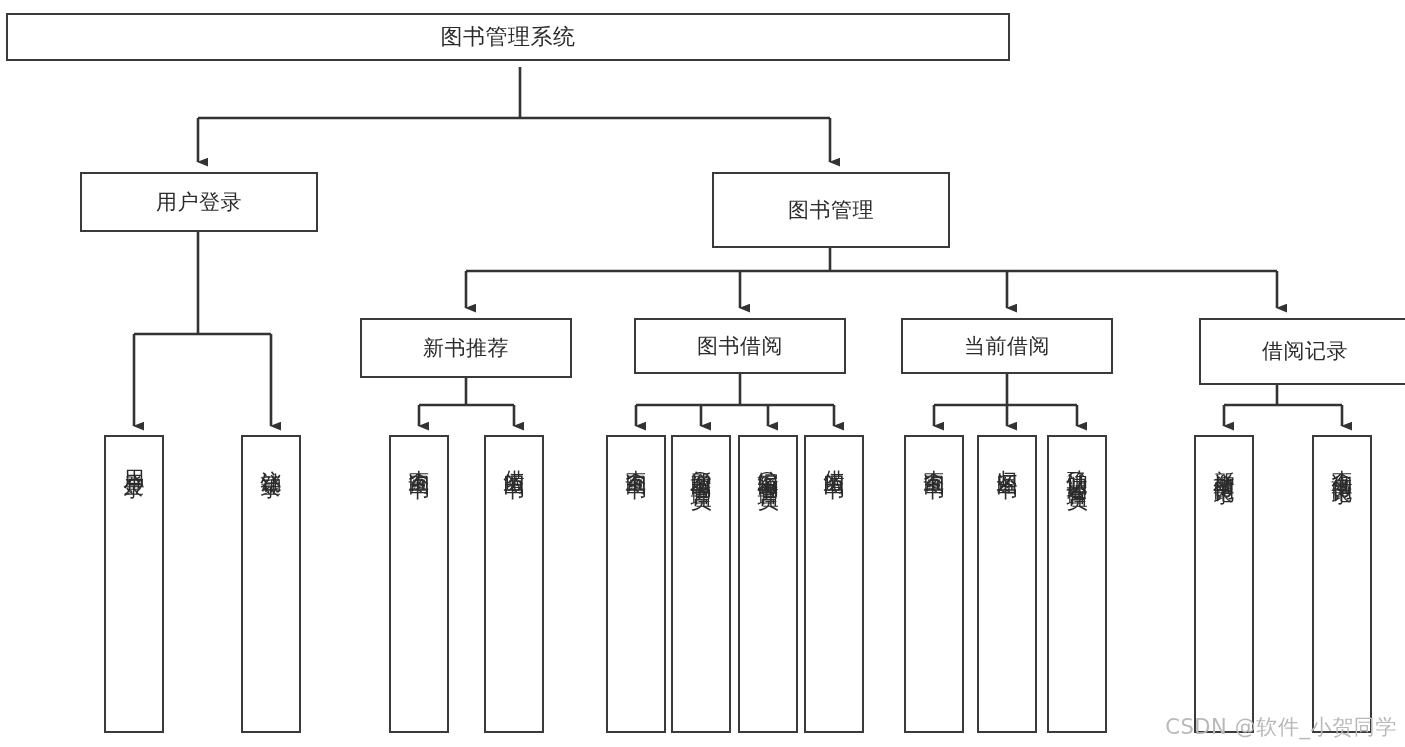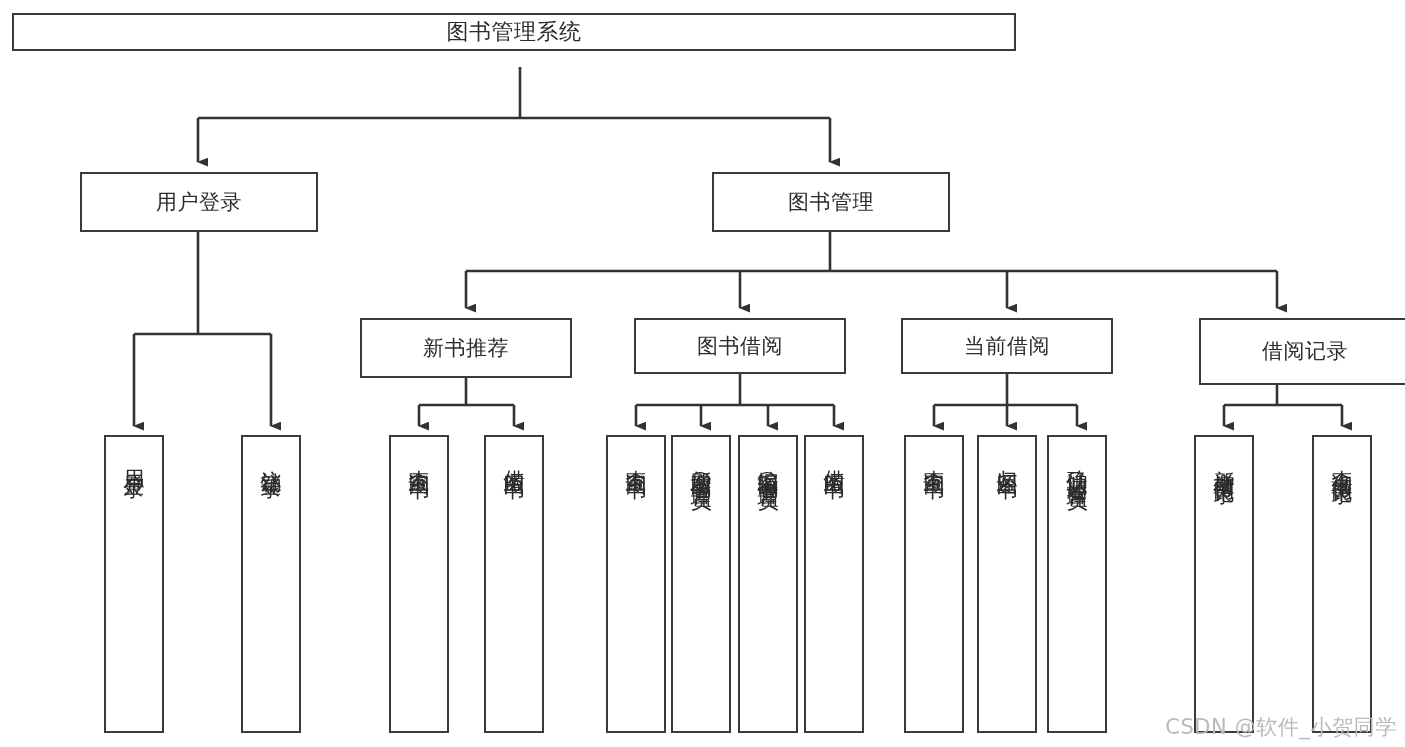--- a/index.html
+++ b/index.html
@@ -125,28 +125,28 @@
       <path d="M1007,405 L1007,426" marker-end="url(#arrow)"></path>
       <path d="M1077,405 L1077,426" marker-end="url(#arrow)"></path>
 
       <path d="M1277,374 L1277,405"></path>
       <path d="M1224,405 L1342,405"></path>
       <path d="M1224,405 L1224,426" marker-end="url(#arrow)"></path>
       <path d="M1342,405 L1342,426" marker-end="url(#arrow)"></path>
     </g>
   </svg>
 
-  <div class="node horiz root" style="left:12px; top:13px; width:1004px; height:38px;">
+  <div class="node horiz root" style="left:6px; top:13px; width:1004px; height:48px;">
     <span class="node-label">图书管理系统</span>
   </div>
 
   <div class="node horiz" style="left:80px; top:172px; width:238px; height:60px;">
     <span class="node-label">用户登录</span>
   </div>
-  <div class="node horiz" style="left:712px; top:172px; width:238px; height:60px;align-items:center;">
+  <div class="node horiz" style="left:712px; top:172px; width:238px; height:76px;align-items:center;">
     <span class="node-label">图书管理</span>
   </div>
 
   <div class="node horiz" style="left:360px; top:318px; width:212px; height:60px;">
     <span class="node-label">新书推荐</span>
   </div>
   <div class="node horiz" style="left:901px; top:318px; width:212px; height:56px;">
     <span class="node-label">当前借阅</span>
   </div>
   <div class="node horiz" style="left:634px; top:318px; width:212px; height:56px;">

